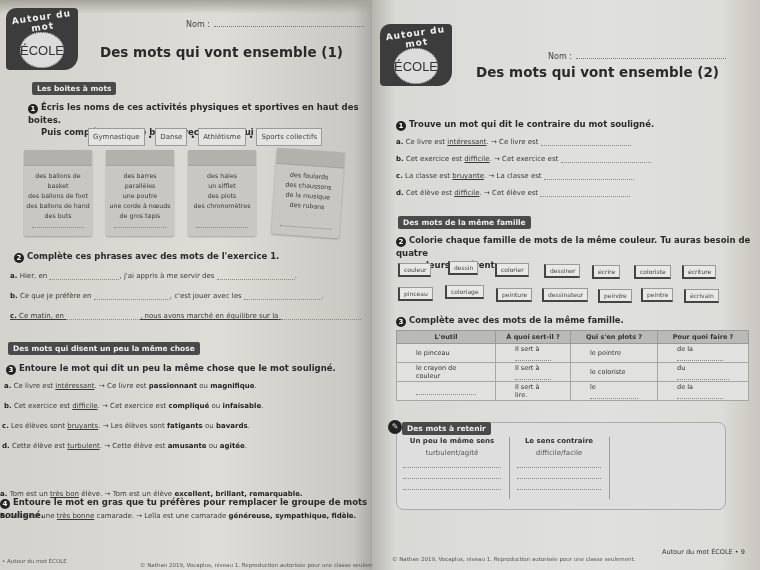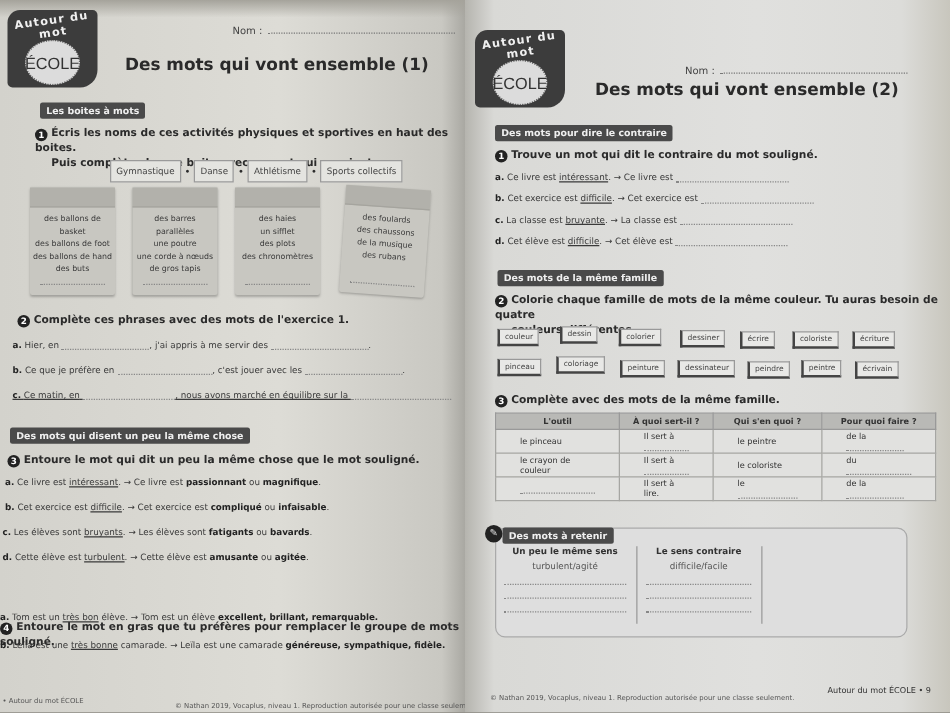--- a/index.html
+++ b/index.html
@@ -214,21 +214,20 @@
   <div class="page right">
     <div class="badge" style="left:8px;top:24px;">
       <div class="arc">Autour du mot</div>
       <div class="circle">ÉCOLE</div>
     </div>
     <div class="nom" style="left:176px;top:52px;">
       <span>Nom :</span><span class="line"></span>
     </div>
     <div class="title" style="left:104px;top:64px;">Des mots qui vont ensemble (2)</div>
 
-    <div class="section-label" style="left:24px;top:100px;">Des mots pour dire le contraire</div>
     <div class="instr" style="left:24px;top:118px;">
       <span class="num">1</span><span>Trouve un mot qui dit le contraire du mot souligné.</span>
     </div>
     <div class="line-txt" style="left:24px;top:138px;"><b>a.</b> <span>Ce livre est</span> <span class="u">intéressant</span>. <span>→</span> <span>Ce livre est</span> <span class="blank" style="width:90px"></span></div>
     <div class="line-txt" style="left:24px;top:155px;"><b>b.</b> <span>Cet exercice est</span> <span class="u">difficile</span>. <span>→</span> <span>Cet exercice est</span> <span class="blank" style="width:90px"></span></div>
     <div class="line-txt" style="left:24px;top:172px;"><b>c.</b> <span>La classe est</span> <span class="u">bruyante</span>. <span>→</span> <span>La classe est</span> <span class="blank" style="width:90px"></span></div>
     <div class="line-txt" style="left:24px;top:189px;"><b>d.</b> <span>Cet élève est</span> <span class="u">difficile</span>. <span>→</span> <span>Cet élève est</span> <span class="blank" style="width:90px"></span></div>
 
     <div class="section-label" style="left:26px;top:216px;">Des mots de la même famille</div>
     <div class="instr" style="left:24px;top:234px;">
@@ -251,21 +250,21 @@
     <div class="word-tag" style="left:312px;top:289px;">écrivain</div>
 
     <div class="instr" style="left:24px;top:314px;">
       <span class="num">3</span><span>Complète avec des mots de la même famille.</span>
     </div>
     <table class="tbl" style="left:24px;top:330px;width:324px;">
       <tbody>
           <tr>
         <th>L'outil</th>
         <th>À quoi sert-il ?</th>
-        <th>Qui s'en quoi ?</th>
+        <th>Qui s'en plots ?</th>
         <th>Pour quoi faire ?</th>
       </tr>
       <tr>
         <td>le pinceau</td>
         <td><span>Il sert à</span> <span class="blank" style="width:36px"></span></td>
         <td>le peintre</td>
         <td><span>de la</span> <span class="blank" style="width:46px"></span></td>
       </tr>
       <tr>
         <td>le crayon de couleur</td>

